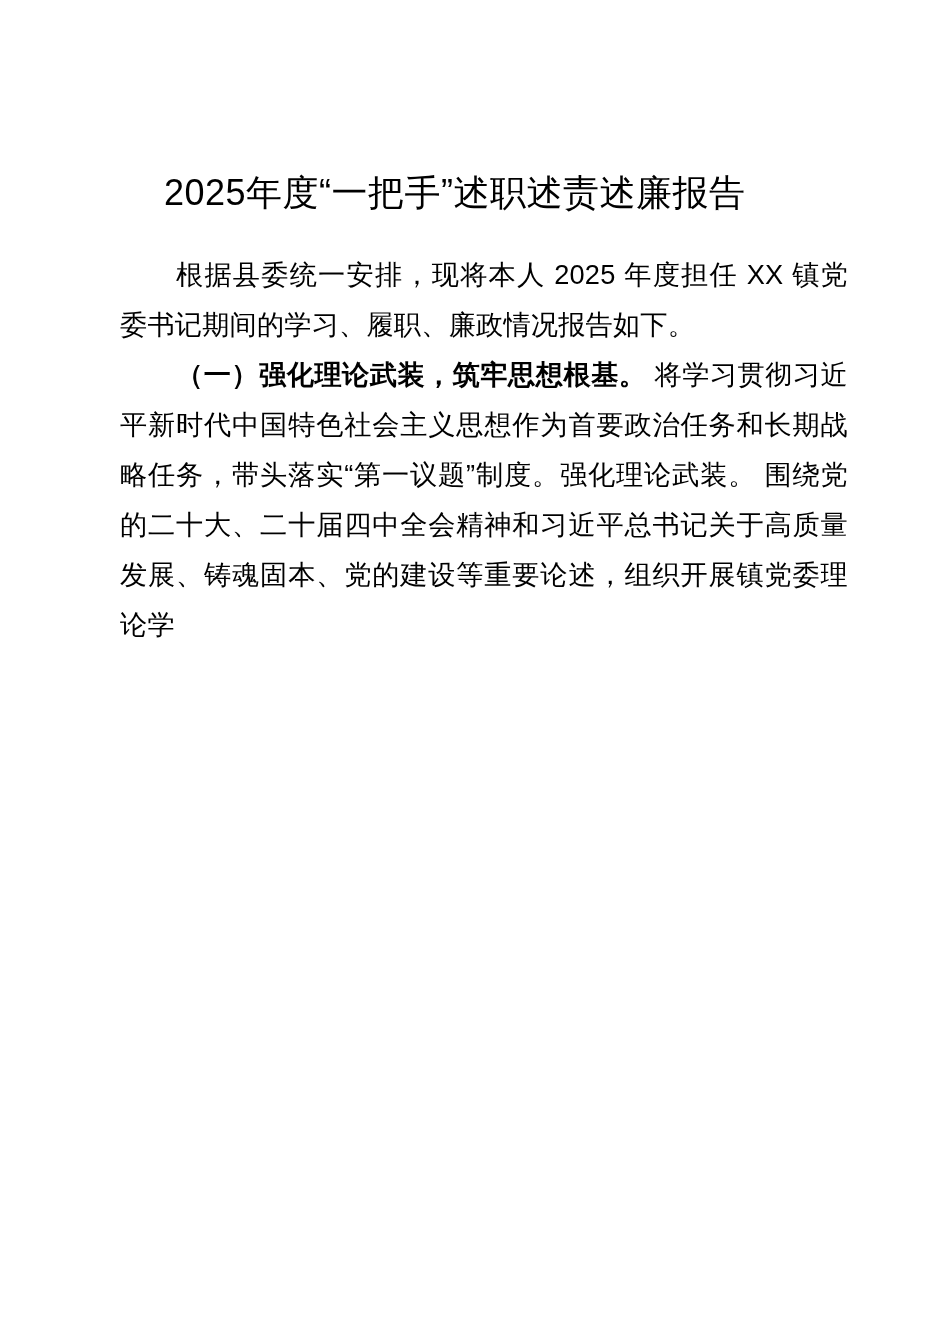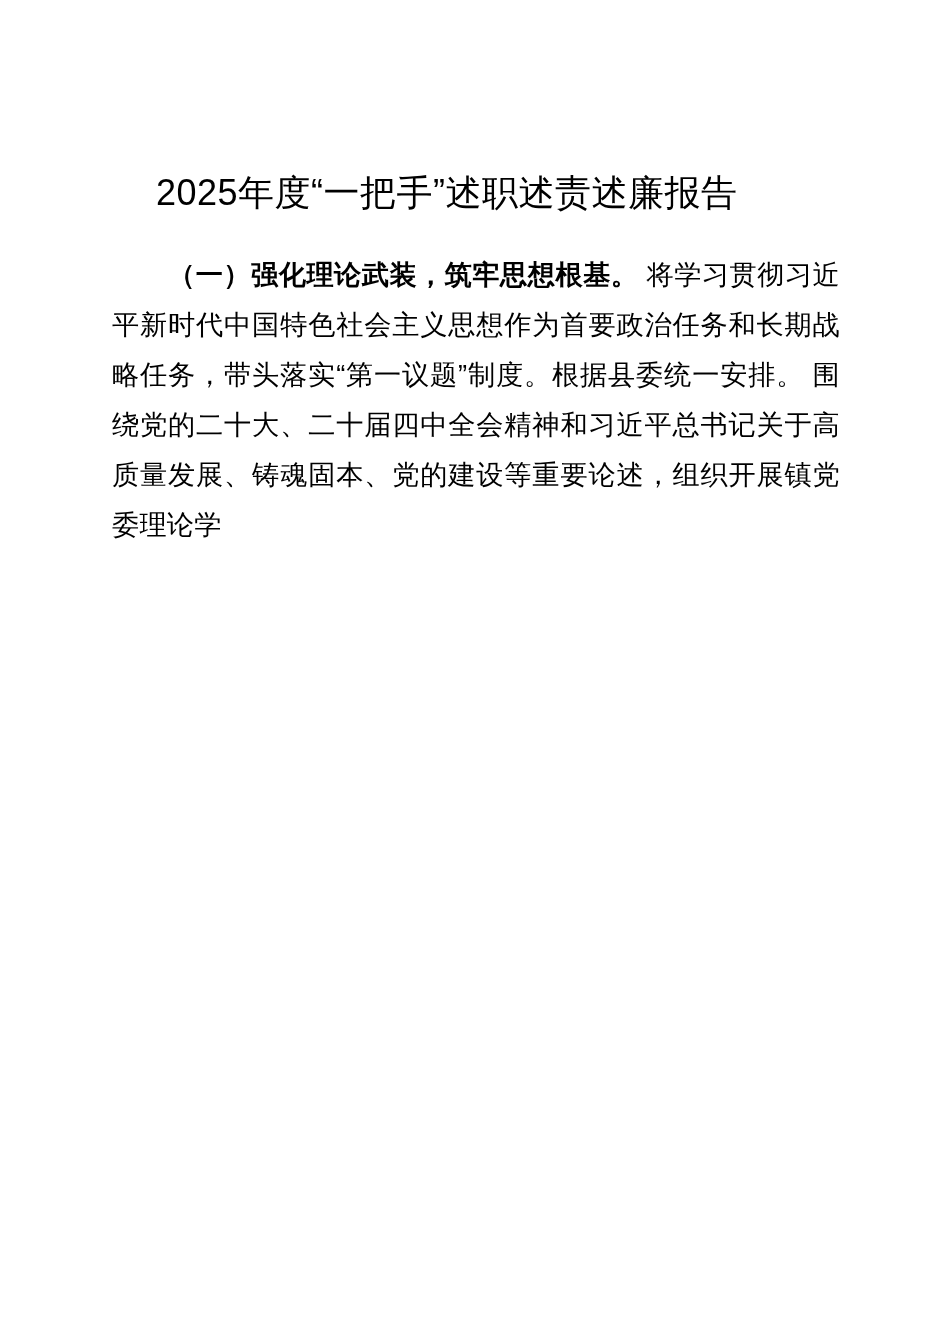--- a/index.html
+++ b/index.html
@@ -18,21 +18,21 @@
   .page {
     position: relative;
     width: 950px;
     height: 1344px;
     background: #ffffff;
     box-sizing: border-box;
     padding: 0;
   }
   .content {
     position: absolute;
-    left: 112px;
+    left: 120px;
     top: 0;
     width: 728px;
   }
   .doc-title {
     font-size: 36px;
     line-height: 50px;
     font-weight: 400;
     letter-spacing: 0.5px;
     text-align: left;
     margin: 0;
@@ -71,19 +71,20 @@
 </head>
 <body>
 
 <div class="page">
   <div class="content">
 
     <h1 class="doc-title">2025年度“一把手”述职述责述廉报告</h1>
 
     <div class="para-spacer-first"></div>
 
+    <p class="para indent">根据县委统一安排，现将本人 2025 年度担任 XX 镇党委书记期间的学习、履职、廉政情况报告如下。</p>
 
 
 
-    <p class="para indent"><span class="b">（一）强化理论武装，筑牢思想根基。</span><span> 将学习贯彻习近平新时代中国特色社会主义思想作为首要政治任务和长期战略任务，带头落实“第一议题”制度。</span><span class="em-run">根据县委统一安排。</span><span> 围绕党的二十大、二十届四中全会精神和习近平总书记关于高质量发展、铸魂固本、党的建设等重要论述，组织开展镇党委理论学</span></p>
+    <p class="para indent"><span class="b">（一）强化理论武装，筑牢思想根基。</span><span> 将学习贯彻习近平新时代中国特色社会主义思想作为首要政治任务和长期战略任务，带头落实“第一议题”制度。</span><span class="em-run">强化理论武装。</span><span> 围绕党的二十大、二十届四中全会精神和习近平总书记关于高质量发展、铸魂固本、党的建设等重要论述，组织开展镇党委理论学</span></p>
 
   </div>
 </div>
 
 </body></html>

